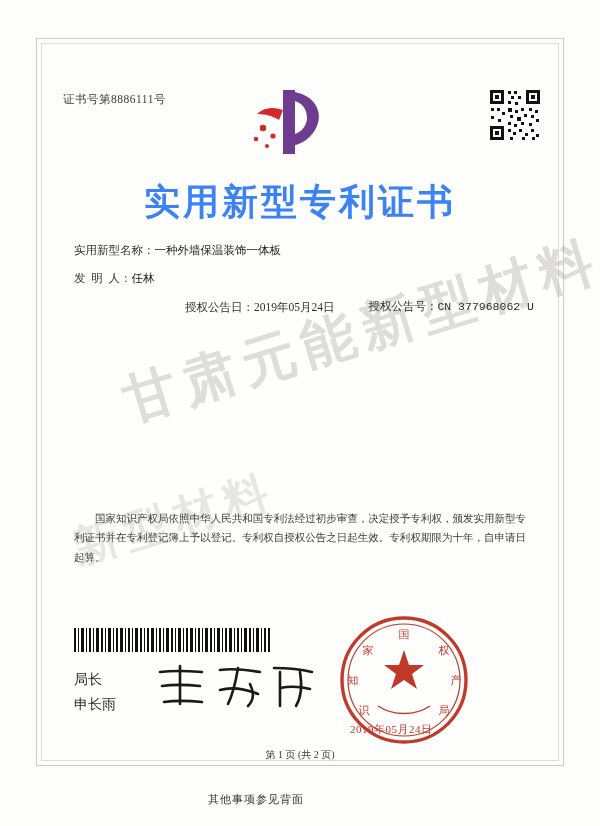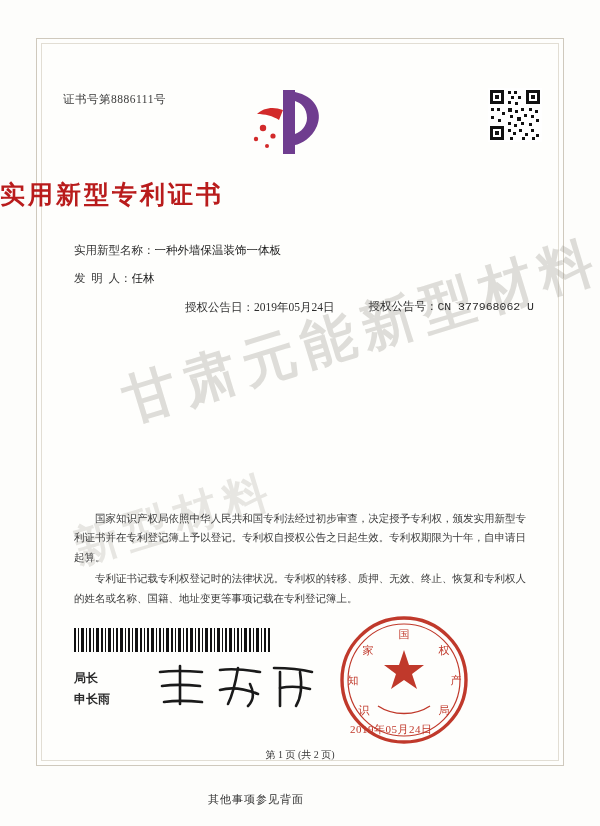--- a/index.html
+++ b/index.html
@@ -63,23 +63,24 @@
     width: 54px;
     height: 54px;
   }
 
   
   .title {
     position: absolute;
     left: 0;
     top: 178px;
     width: 600px;
-    font-size: 25px;
+    text-align: center;
+    font-size: 36px;
     letter-spacing: 3px;
-    color: #b91c1c;
+    color: #3b82f6;
     font-family: "DejaVu Serif", serif;
     font-weight: bold;
   }
 
   
   .fields {
     position: absolute;
     left: 74px;
     top: 243px;
     width: 460px;
@@ -138,24 +139,23 @@
     top: 628px;
     width: 196px;
     height: 24px;
   }
 
   
   .sign {
     position: absolute;
     left: 74px;
     top: 668px;
-    font-size: 12px;
+    font-size: 14px;
     color: #2b2b2b;
     line-height: 1.75;
-    font-weight: bold;
   }
   .sign-hand {
     position: absolute;
     left: 150px;
     top: 660px;
     width: 170px;
     height: 54px;
   }
 
   
@@ -317,21 +317,20 @@
       </span>
       <span class="pair right">
         <span class="lbl">授权公告号：</span>
         <span>CN 377968062 U</span>
       </span>
     </div>
   </div>
 
   <div class="para">
     <p>国家知识产权局依照中华人民共和国专利法经过初步审查，决定授予专利权，颁发实用新型专利证书并在专利登记簿上予以登记。专利权自授权公告之日起生效。专利权期限为十年，自申请日起算。</p>
-    <p>专利证书记载专利权登记时的法律状况。专利权的转移、质押、无效、终止、恢复和专利权人的姓名或名称、国籍、地址变更等事项记载在专利登记簿上。</p>
   </div>
 
   <div class="barcode">
     <svg viewBox="0 0 196 24" width="196" height="24" aria-hidden="true">
       <g fill="#111">
         <rect x="0" y="0" width="2" height="24"></rect>
           <rect x="4" y="0" width="1" height="24"></rect>
         <rect x="7" y="0" width="3" height="24"></rect>
           <rect x="12" y="0" width="1" height="24"></rect>
         <rect x="15" y="0" width="2" height="24"></rect>

